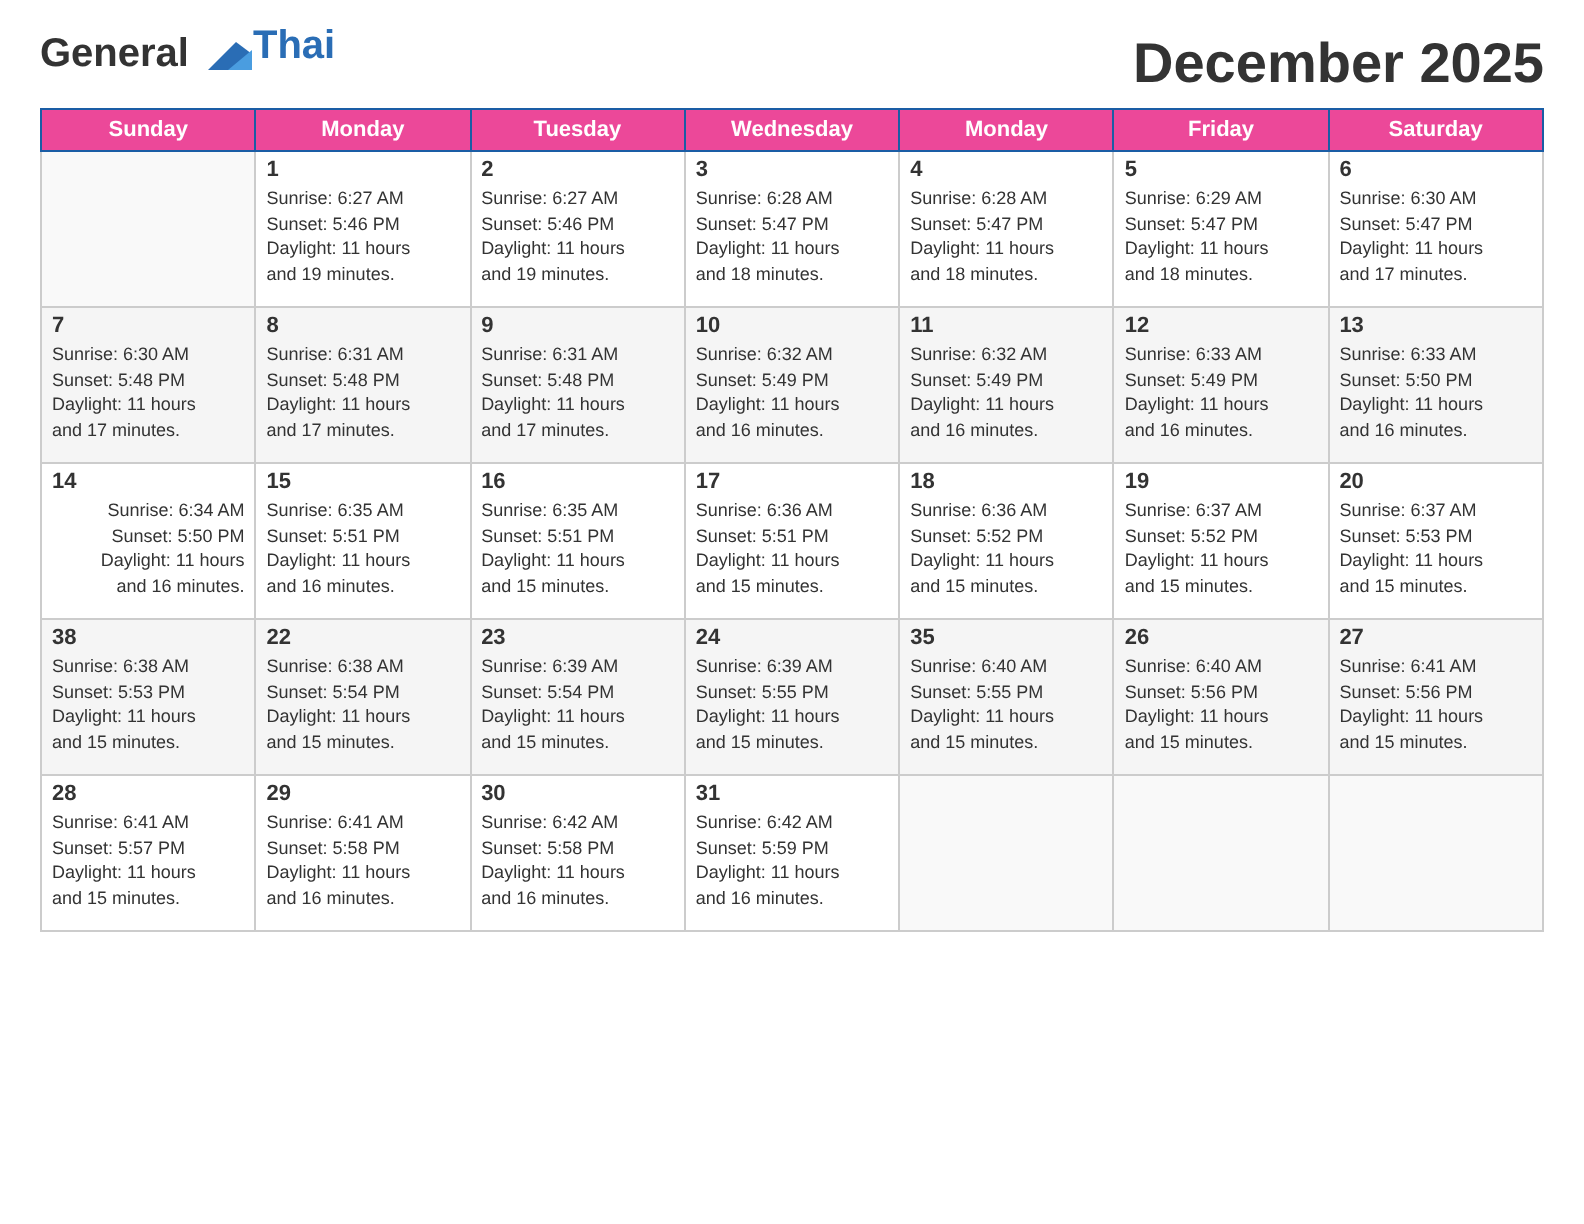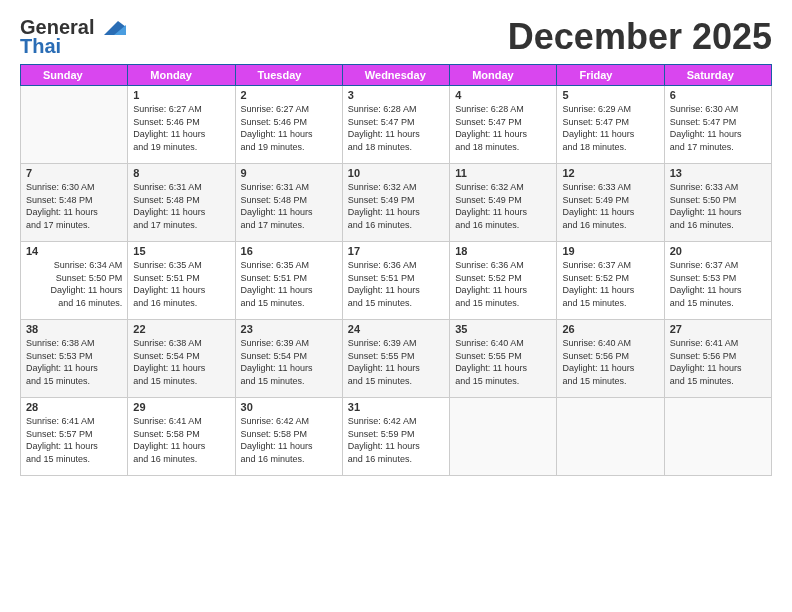--- a/index.html
+++ b/index.html
@@ -16,45 +16,45 @@
       padding: 16px 20px 10px 20px;
     }
     .header {
       display: flex;
       justify-content: space-between;
       align-items: flex-start;
       margin-bottom: 6px;
     }
     .logo {
       display: flex;
-      flex-direction: column;
+      flex-direction: row;
       align-items: flex-start;
     }
     .title-block {
       text-align: right;
     }
     .month-title {
-      font-size: 36px;
+      font-size: 28px;
       font-weight: bold;
       color: #333;
     }
     .location {
       font-size: 14px;
       color: #555;
     }
     .calendar {
       width: 100%;
       border-collapse: collapse;
       font-size: 10px;
     }
     .calendar th {
-      background-color: #d946ef;
+      background-color: #ec4899;
       color: #fff;
-      text-align: left;
-      padding: 4px 22px;
+      text-align: center;
+      padding: 4px 6px;
       font-size: 11px;
       font-weight: bold;
       border: 1px solid #1a5da5;
     }
     .calendar td {
       border: 1px solid #ccc;
       vertical-align: top;
       padding: 3px 5px;
       width: calc(100% / 7);
       height: 78px;

